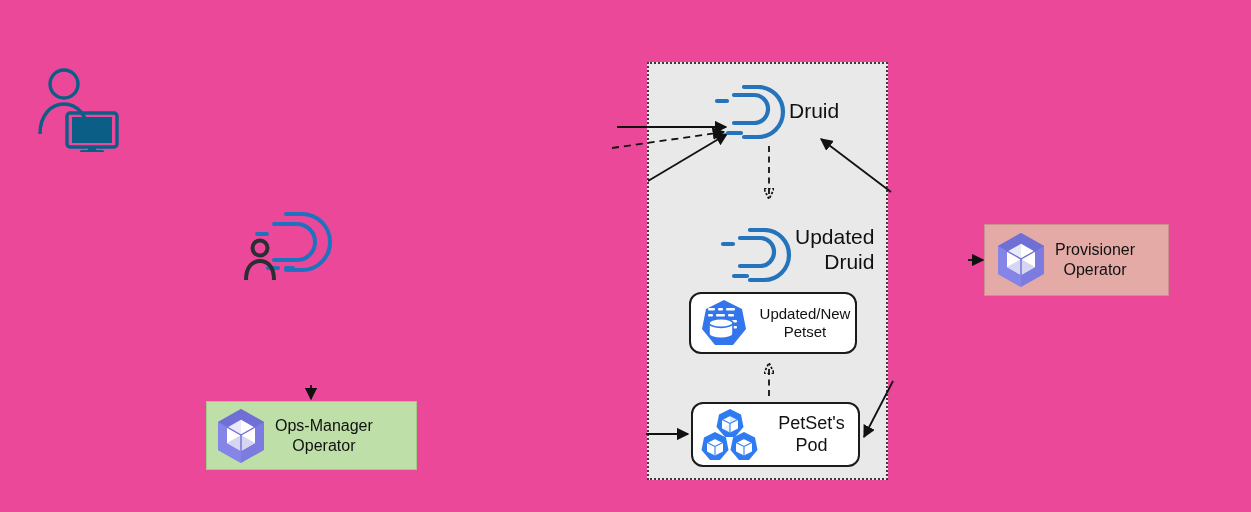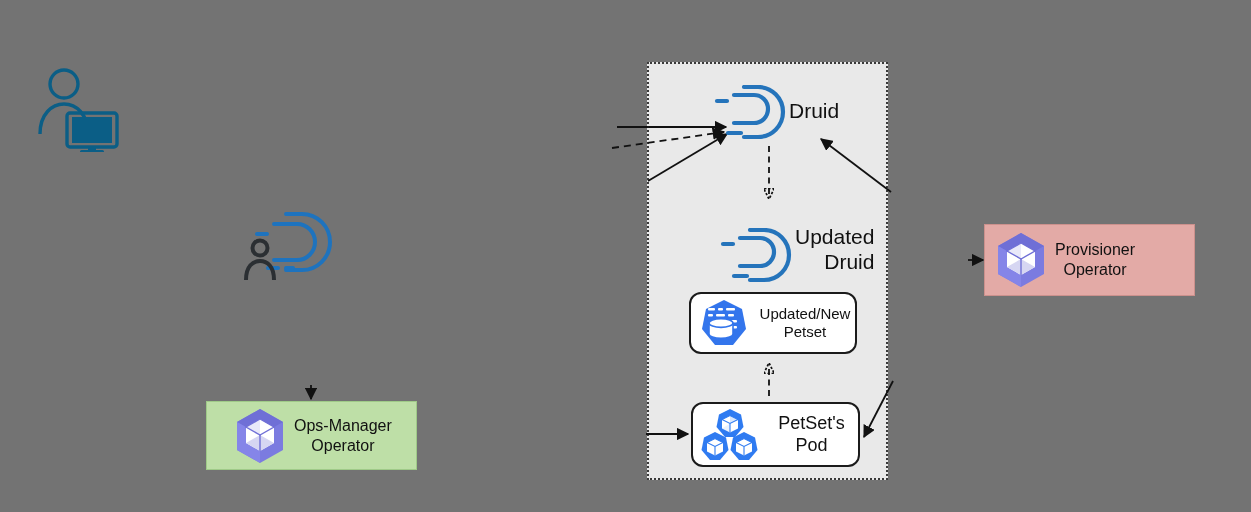--- a/index.html
+++ b/index.html
@@ -4,21 +4,21 @@
 <style>
   html, body {
     margin: 0;
     padding: 0;
     background: #000000;
   }
   #canvas {
     position: relative;
     width: 1251px;
     height: 512px;
-    background: #737373;
+    background: #ec4899;
     overflow: hidden;
     font-family: "Liberation Sans", sans-serif;
   }
 
   
   .cluster-box {
     position: absolute;
     left: 647px;
     top: 62px;
     width: 241px;
@@ -45,27 +45,27 @@
   }
 
   
   #ops-manager-operator {
     left: 206px;
     top: 401px;
     width: 211px;
     height: 69px;
     background: #bedfa7;
     border: 1px solid #9fca88;
-    padding-left: 27px;
+    padding-left: 8px;
   }
   
   #provisioner-operator {
     left: 984px;
     top: 224px;
-    width: 211px;
+    width: 185px;
     height: 72px;
     background: #e3aaa6;
     border: 1px solid #cc918d;
     padding-left: 10px;
   }
 
   
   .rounded-node {
     position: absolute;
     box-sizing: border-box;

